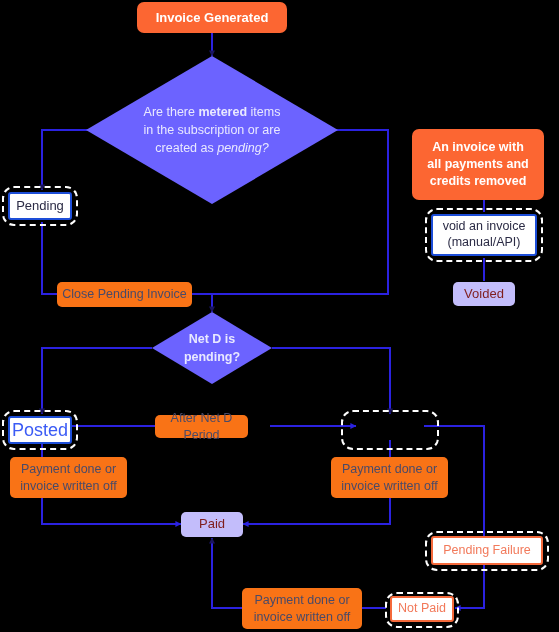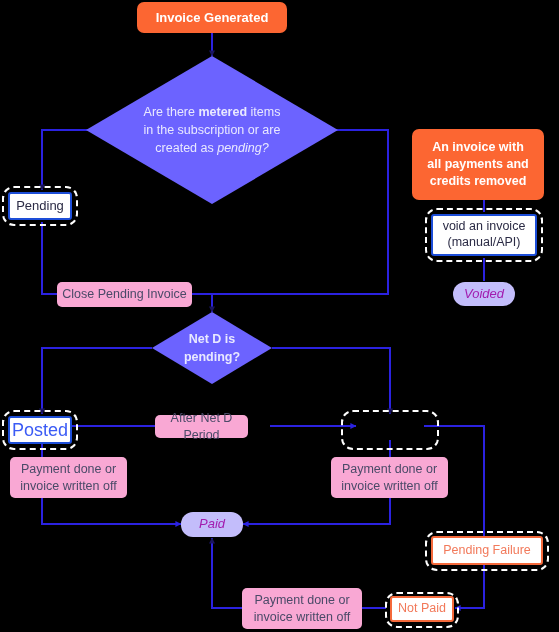--- a/index.html
+++ b/index.html
@@ -35,32 +35,31 @@
   
   .n-orange-fill {
     background: #FC6632;
     color: #ffffff;
     font-weight: bold;
     border-radius: 7px;
     line-height: 1.38;
   }
   
   .n-plain {
-    background: #f9a8d4;
+    background: #f97316;
     color: #4A4A68;
     border-radius: 5px;
     line-height: 1.3;
   }
   
   .n-lav {
     background: #C3BDFB;
-    color: #a21caf;
-    border-radius: 12px;
+    color: #7f1d1d;
+    border-radius: 5px;
     line-height: 1.3;
-    font-style: italic;
   }
   
   .n-hl {
     background: #FFFFFF;
     border: 2px solid #1d4ed8;
     border-radius: 3px;
     line-height: 1.25;
   }
   .n-hl-blue { color: #3B5BF5; }
   .n-hl-dark { color: #2B2B45; }

